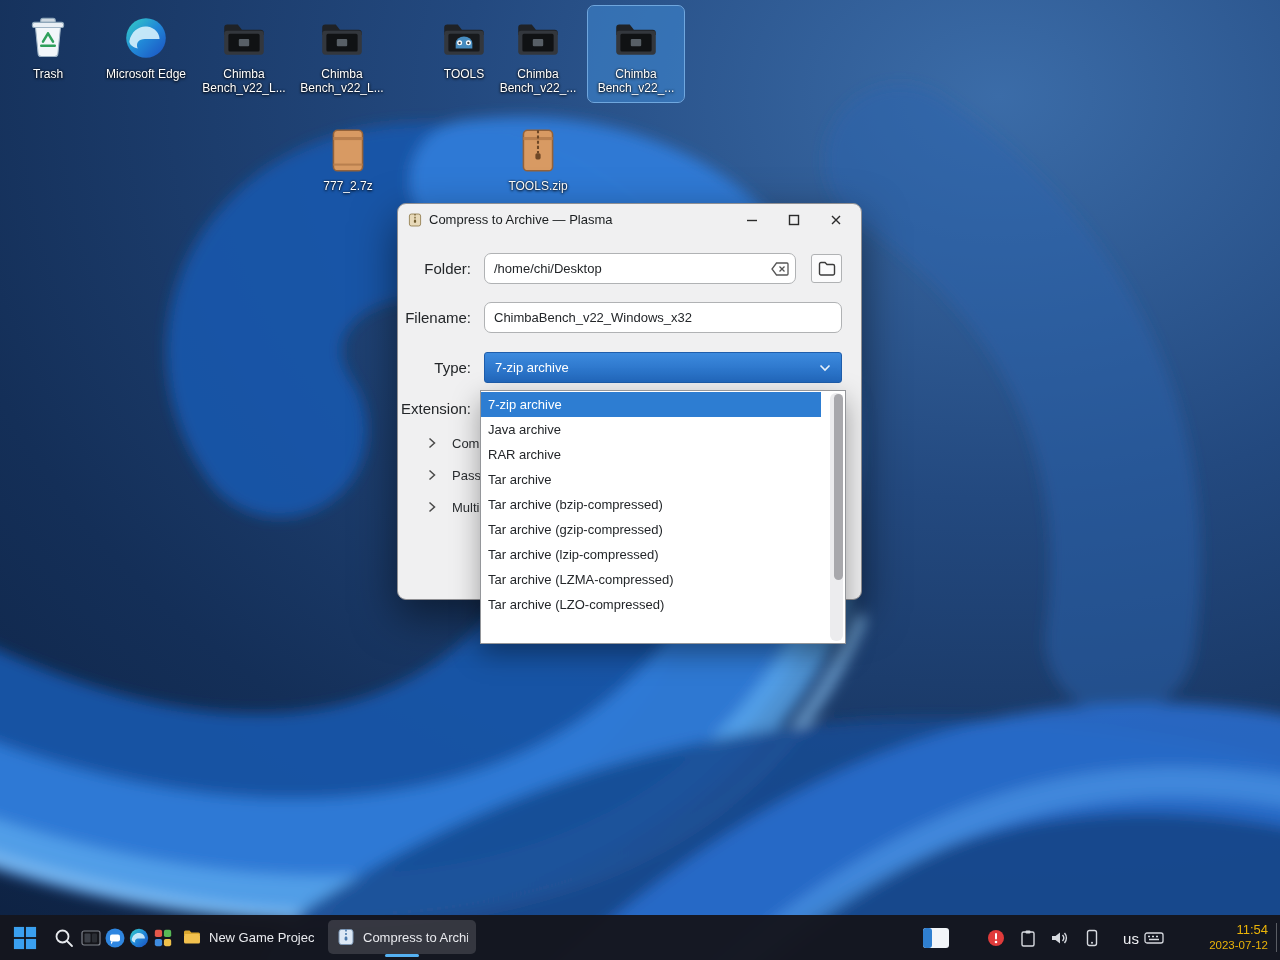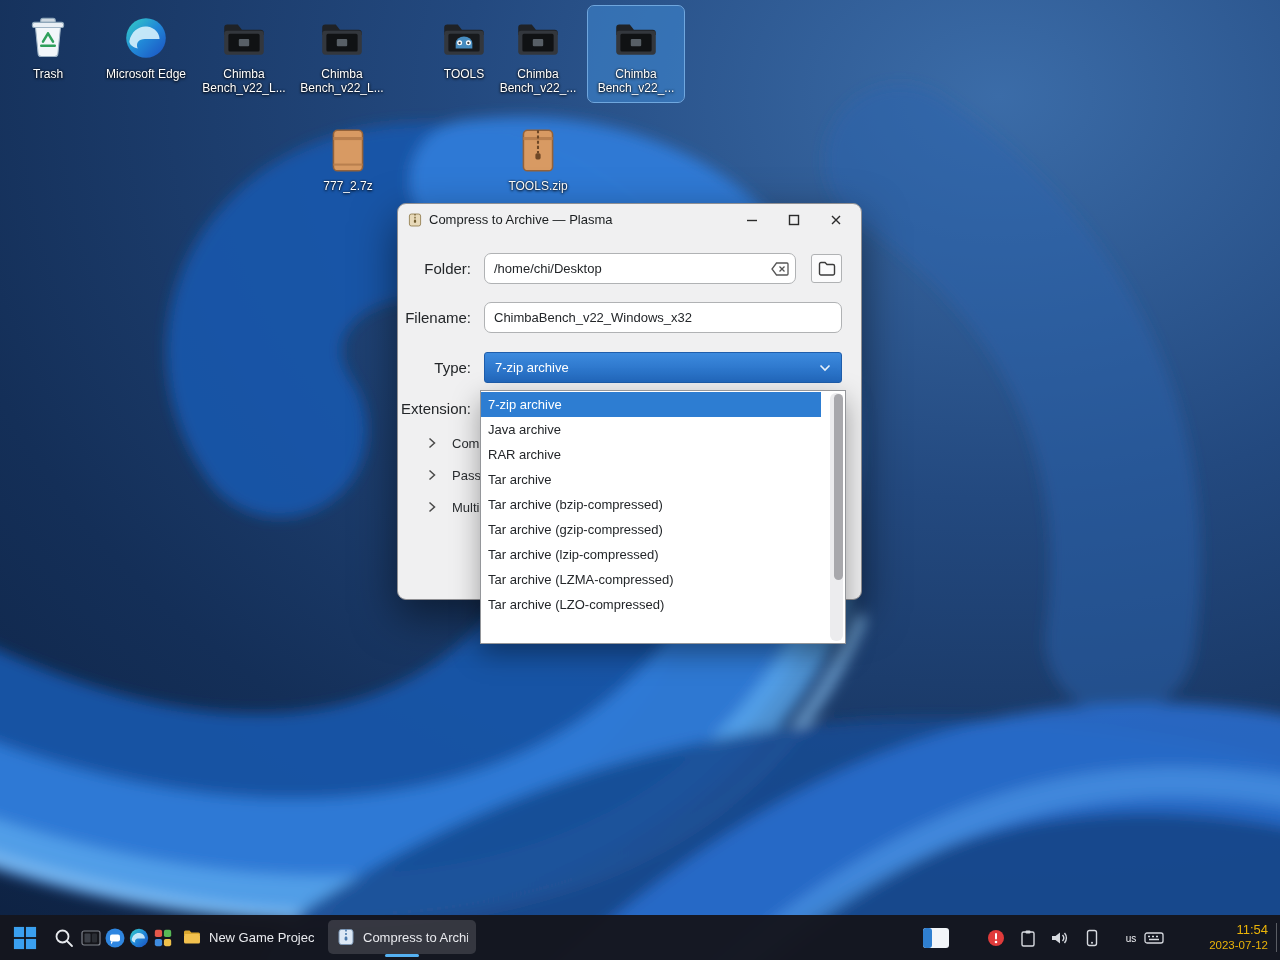--- a/index.html
+++ b/index.html
@@ -51,21 +51,21 @@
   
   .taskbar { position:absolute; left:0; bottom:0; width:1280px; height:45px; z-index:30;
              background:rgba(21,22,30,.97); }
   .tb { position:absolute; display:flex; align-items:center; justify-content:center; border-radius:5px; cursor:pointer; }
   .taskbtn { position:absolute; top:5px; height:34px; display:flex; align-items:center; gap:7px;
              padding:0 8px; border-radius:5px; cursor:pointer; }
   .taskbtn .tlabel { font-size:13px; color:#e9eaee; white-space:nowrap; overflow:hidden; }
   .taskbtn.active { background:rgba(255,255,255,.14); }
   .taskbtn.active .indicator { position:absolute; bottom:-3px; left:50%; transform:translateX(-50%);
              width:34px; height:3px; border-radius:1.5px; background:#55b1f2; }
-  .tray-text { font-size:10px; color:#f0f1f4;margin-left:16px; }
+  .tray-text { font-size:15px; color:#f0f1f4;margin-left:16px; }
   .clock { position:absolute; right:12px; top:7px; width:74px; text-align:right; color:#eab308; cursor:pointer; }
   .clock .time { font-size:13px; line-height:16px; }
   .clock .date { font-size:11.5px; line-height:15px; }
   .sliver { position:absolute; right:0; top:8px; width:4px; height:29px; border-left:1px solid rgba(255,255,255,.3); cursor:pointer; }
 </style>
 </head>
 <body>
 
 <div id="screen">
 

